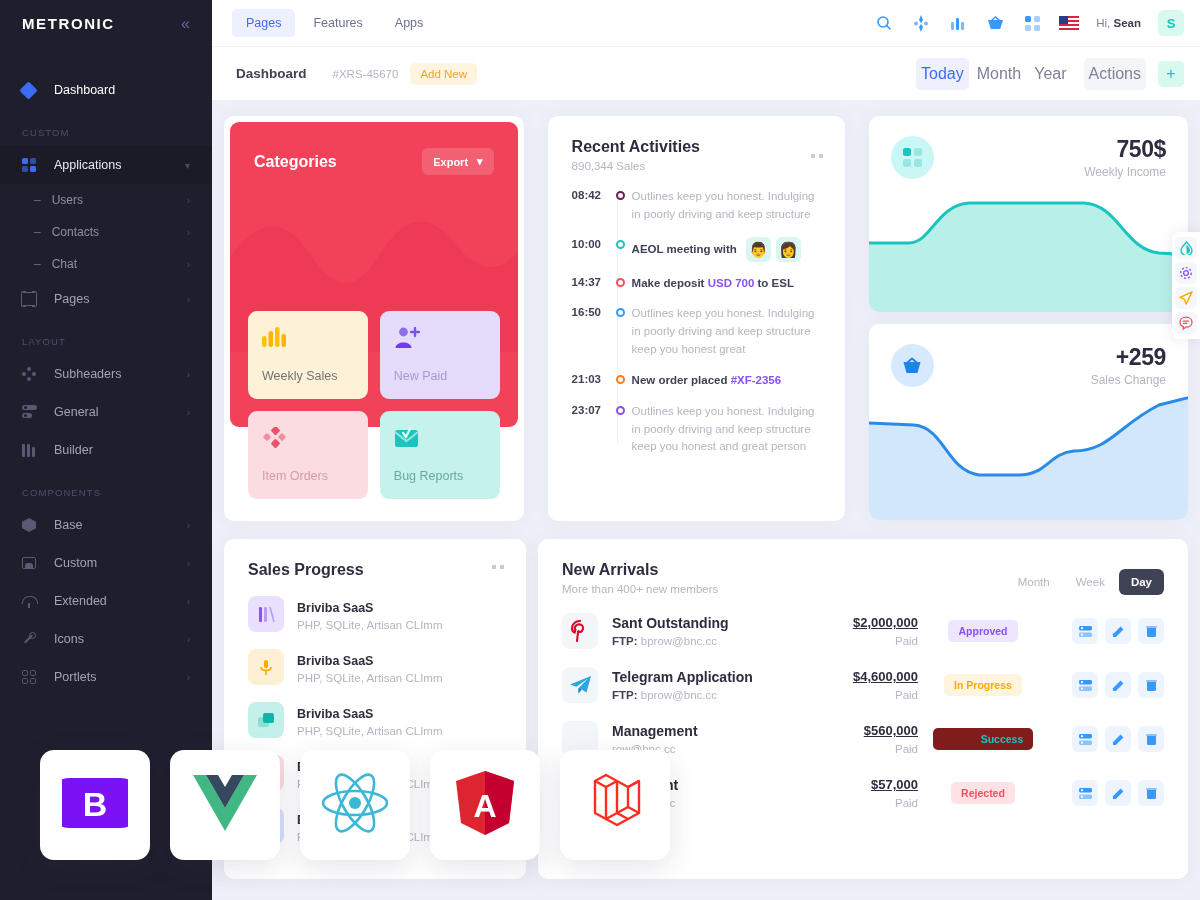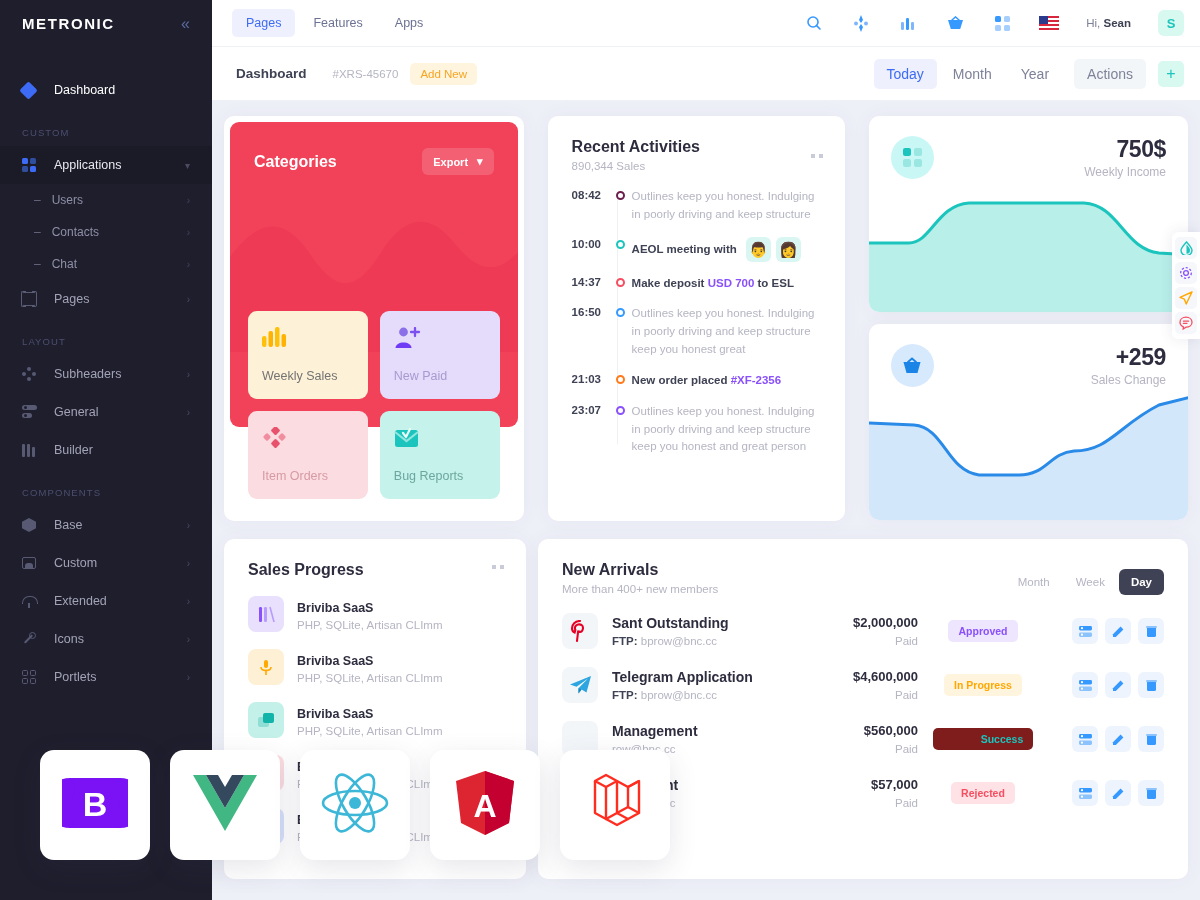--- a/index.html
+++ b/index.html
@@ -88,42 +88,42 @@
   #header {
     position: absolute; left: 212px; top: 0; right: 0; height: 47px;
     background: #fff; display: flex; align-items: center;
     padding: 0 16px 0 20px; border-bottom: 1px solid #f0f1f6;
   }
   .menu-tabs { display: flex; align-items: center; gap: 4px; }
   .menu-tab {
     font-size: 12.5px; color: #6c7293; padding: 7px 14px; border-radius: 5px; cursor: pointer;
   }
   .menu-tab.active { color: #3d6bf5; background: #eef1fd; }
-  .header-right { margin-left: auto; display: flex; align-items: center; gap: 27px; }
+  .header-right { margin-left: auto; display: flex; align-items: center; gap: 17px; }
   .hicon { width: 20px; height: 20px; display: flex; align-items: center; justify-content: center; cursor: pointer; }
   .greet { font-size: 11.5px; color: #7e8299; }
   .greet b { color: #3f4254; font-weight: bold; }
   .avatar-badge {
     width: 26px; height: 26px; border-radius: 6px; background: #d7f9ef; color: #1bc5bd;
     font-size: 13px; font-weight: bold; display: flex; align-items: center; justify-content: center; cursor: pointer;
   }
 
   
   #subheader {
     position: absolute; left: 212px; top: 47px; right: 0; height: 53px;
     background: #fff; display: flex; align-items: center; padding: 0 16px 0 24px;
   }
   .crumb-title { font-size: 13.5px; font-weight: bold; color: #3f4254; }
   .crumb-code { font-size: 11.5px; color: #b5b5c3; margin-left: 26px; }
   .badge-add {
     margin-left: 12px; font-size: 11.5px; color: #f5a623; background: #fff4de;
     padding: 5px 10px; border-radius: 5px; cursor: pointer;
   }
   .sub-right { margin-left: auto; display: flex; align-items: center; gap: 3px; }
-  .sub-btn { font-size: 14px; color: #7e8299; padding: 7px 13px; border-radius: 5px; cursor: pointer; }
+  .sub-btn { font-size: 16px; color: #7e8299; padding: 7px 5px; border-radius: 5px; cursor: pointer; }
   .sub-btn.active { color: #3d6bf5; background: #eef1fd; }
   .sub-btn.actions { background: #f3f6f9; color: #7e8299; margin-left: 9px; }
   .plus-btn {
     width: 26px; height: 26px; border-radius: 5px; background: #d7f9ef; color: #1bc5bd;
     display: flex; align-items: center; justify-content: center; font-size: 16px;
     margin-left: 9px; cursor: pointer;
   }
 
   
   #content { position: absolute; left: 212px; top: 100px; right: 0; bottom: 0; padding: 16px 12px; }
@@ -209,21 +209,21 @@
   .na-tg { font-size: 11.5px; color: #b5b5c3; padding: 7px 12px; border-radius: 6px; cursor: pointer; }
   .na-tg.active { background: #3f4254; color: #fff; font-weight: bold; }
   .na-row { display: flex; align-items: center; margin-top: 18px; }
   .na-logo { width: 36px; height: 36px; border-radius: 8px; background: #f3f6f9; flex: 0 0 36px;
              margin-right: 14px; display: flex; align-items: center; justify-content: center; }
   .na-info { width: 186px; }
   .na-title { font-size: 14px; font-weight: bold; color: #2d2d3f; }
   .na-ftp { font-size: 11.5px; color: #b5b5c3; margin-top: 4px; }
   .na-ftp b { color: #3f4254; }
   .na-money { width: 120px; text-align: right; }
-  .na-money .amt { font-size: 13px; font-weight: bold; color: #2d2d3f; }
+  .na-money .amt { font-size: 13px; font-weight: bold; color: #2d2d3f; text-decoration: underline; }
   .na-money .paid { font-size: 11.5px; color: #b5b5c3; margin-top: 5px; }
   .na-status { width: 130px; text-align: center; }
   .pill { display: inline-block; font-size: 10.5px; font-weight: bold; padding: 5px 10px; border-radius: 5px; }
   .pill.approved { background: #eee5ff; color: #8950fc; }
   .pill.progress { background: #fff4de; color: #ffa800; }
   .pill.success  { background: #7f1d1d; color: #1bc5bd; padding-left: 48px; }
   .pill.rejected { background: #ffe2e5; color: #f64e60; }
   .na-actions { margin-left: auto; display: flex; gap: 7px; }
   .act-btn { width: 26px; height: 26px; border-radius: 6px; background: #eef4fd;
              display: flex; align-items: center; justify-content: center; cursor: pointer; }

